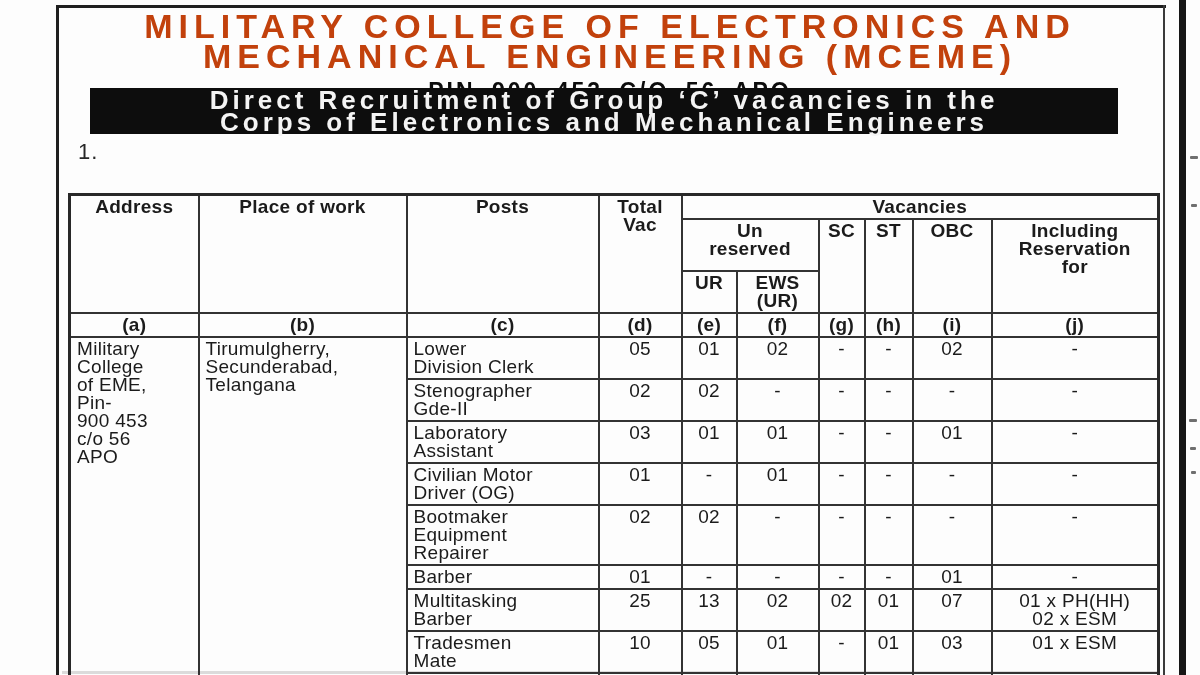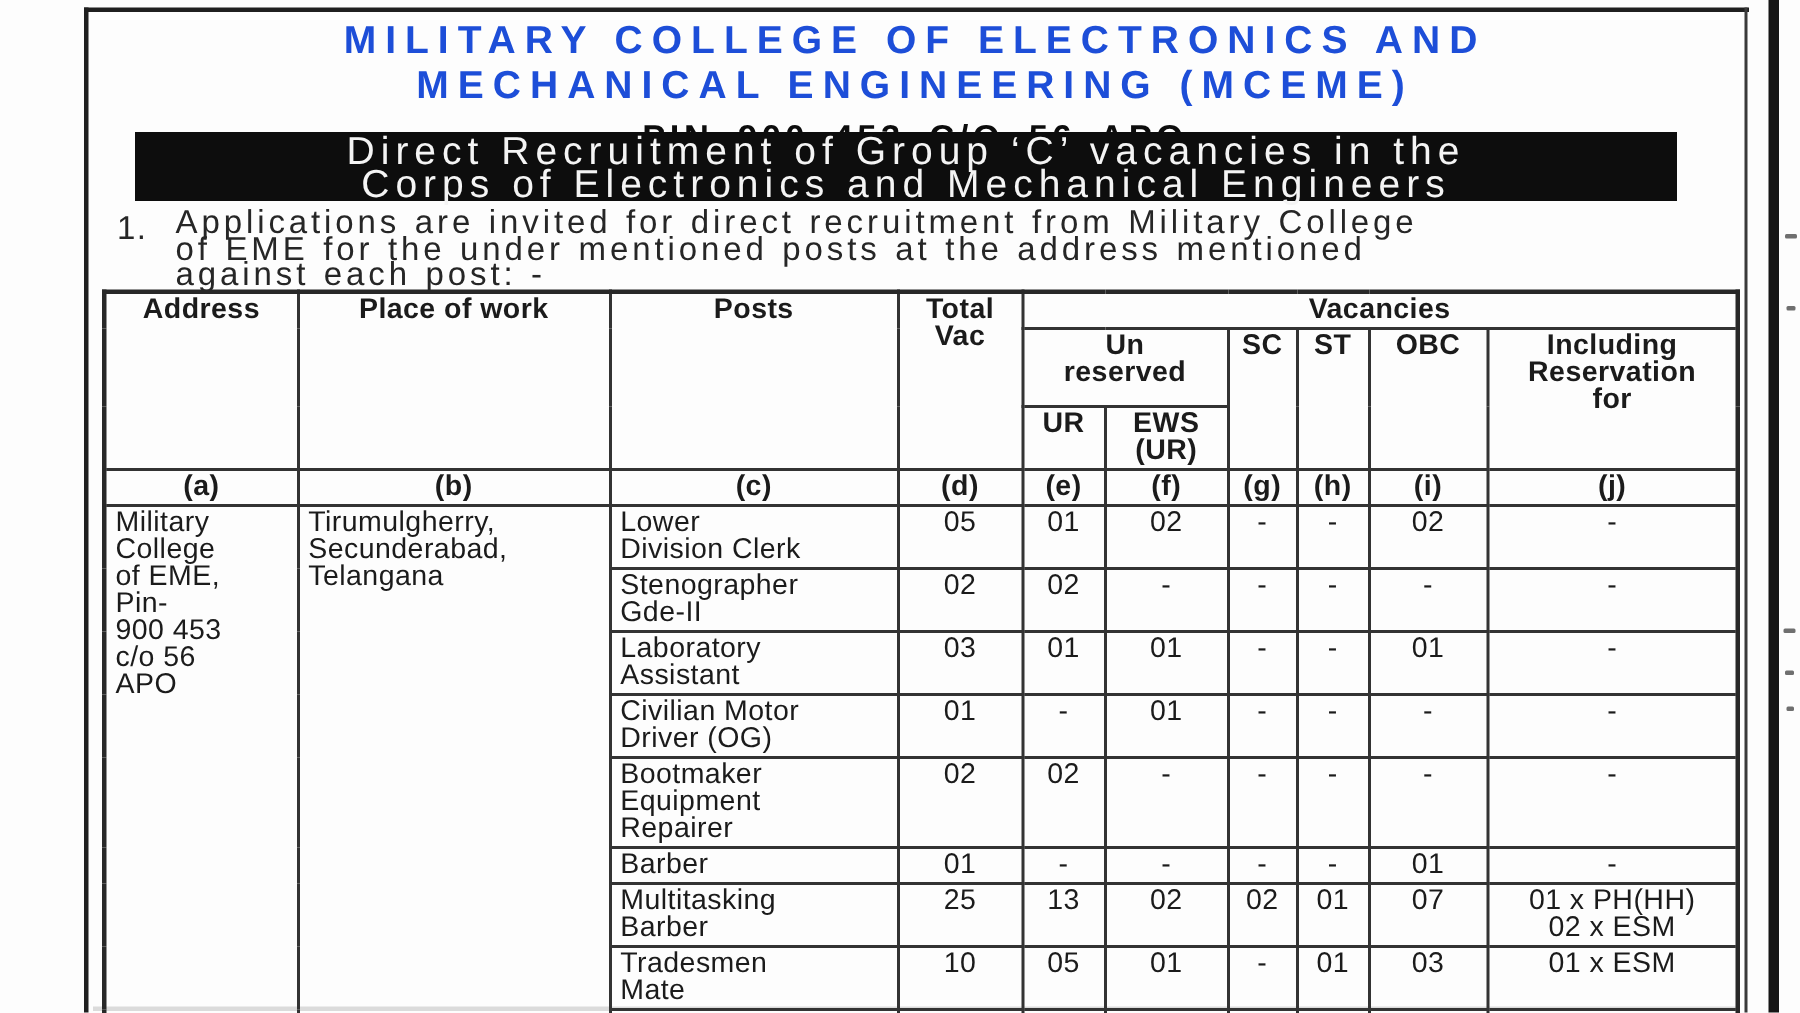--- a/index.html
+++ b/index.html
@@ -19,38 +19,38 @@
   .border-left   { position: absolute; left: 56px; top: 5px;  width: 3px;  height: 670px; background: #1f1f1f; }
   .border-right-thin  { position: absolute; left: 1163px; top: 5px; width: 2px; height: 670px; background: #3a3a3a; }
   .border-right-thick { position: absolute; left: 1179px; top: 0;   width: 7px; height: 675px; background: #161616; }
   .artifact { position: absolute; background: #6f6f6f; border-radius: 1px; }
   .bottom-smear { position: absolute; left: 62px; top: 671px; width: 1098px; height: 3px; background: #c9c9c9; opacity: .65; }
 
   
   .title {
     position: absolute; left: 62px; top: 11px; width: 1096px;
     text-align: center;
-    font-size: 26px; font-weight: bold; line-height: 30px;
-    letter-spacing: 6px; color: #1d4ed8;
+    font-size: 34px; font-weight: bold; line-height: 30px;
+    letter-spacing: 6px; color: #c2410c;
     white-space: pre-line;
   }
   .pin-line {
     position: absolute; left: 62px; top: 78px; width: 1096px;
     text-align: center;
     font-size: 23px; font-weight: bold; letter-spacing: 3px; word-spacing: 7px;
     color: #0c0c0c;
   }
   .banner {
     position: absolute; left: 90px; top: 88px; width: 1028px; height: 46px;
     background: #0d0d0d;
     display: flex; align-items: center; justify-content: center;
   }
   .banner-text {
     color: #f4f4f4;
-    font-size: 26px; font-weight: normal; line-height: 22px;
+    font-size: 26px; font-weight: bold; line-height: 22px;
     letter-spacing: 4px; text-align: center;
     white-space: pre-line;
   }
   .para-num {
     position: absolute; left: 78px; top: 139px;
     font-size: 22px; color: #262626; letter-spacing: 1px;
   }
   .para {
     position: absolute; left: 117px; top: 139px; width: 1040px;
     font-size: 22px; line-height: 17.5px; color: #262626;
@@ -106,23 +106,20 @@
   <div class="title">MILITARY COLLEGE OF ELECTRONICS AND
 MECHANICAL ENGINEERING (MCEME)</div>
   <div class="pin-line">PIN 900 453  C/O 56 APO</div>
 
   <div class="banner">
     <div class="banner-text">Direct Recruitment of Group ‘C’ vacancies in the
 Corps of Electronics and Mechanical Engineers</div>
   </div>
 
   <div class="para-num">1.</div>
-  <div class="para">Applications are invited for direct recruitment from Military College
-of EME for the under mentioned posts at the address mentioned
-against each post: -</div>
 
   <table class="vac">
     <colgroup>
       <col style="width:129px">
         <col style="width:208px">
         <col style="width:192px">
         <col style="width:83px">
       <col style="width:55px">
         <col style="width:82px">
         <col style="width:46px">

